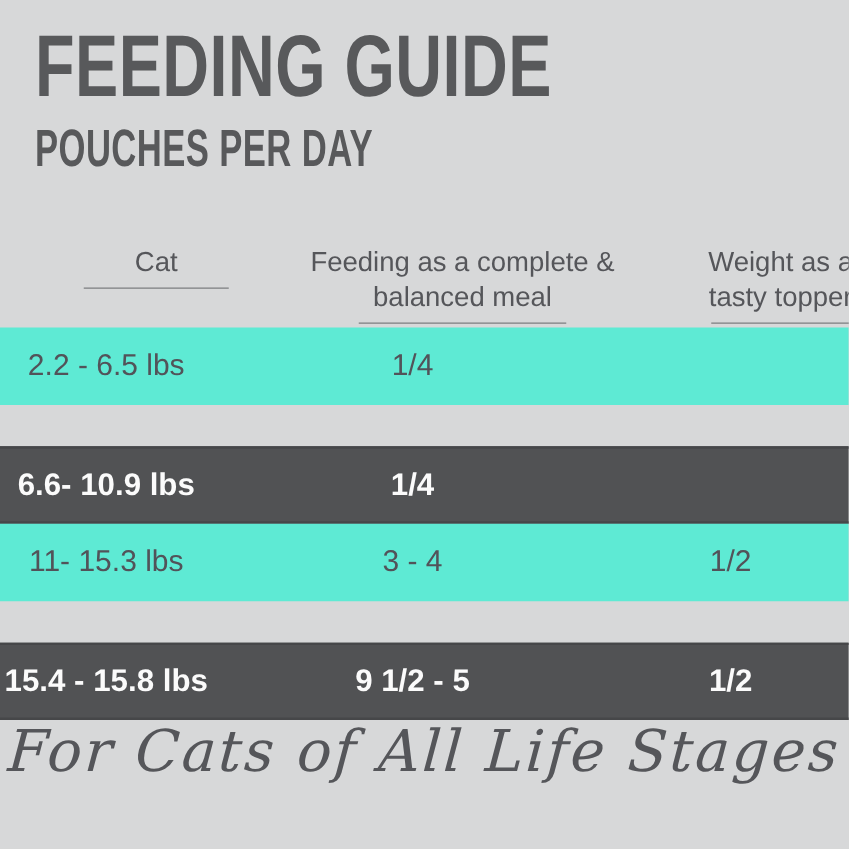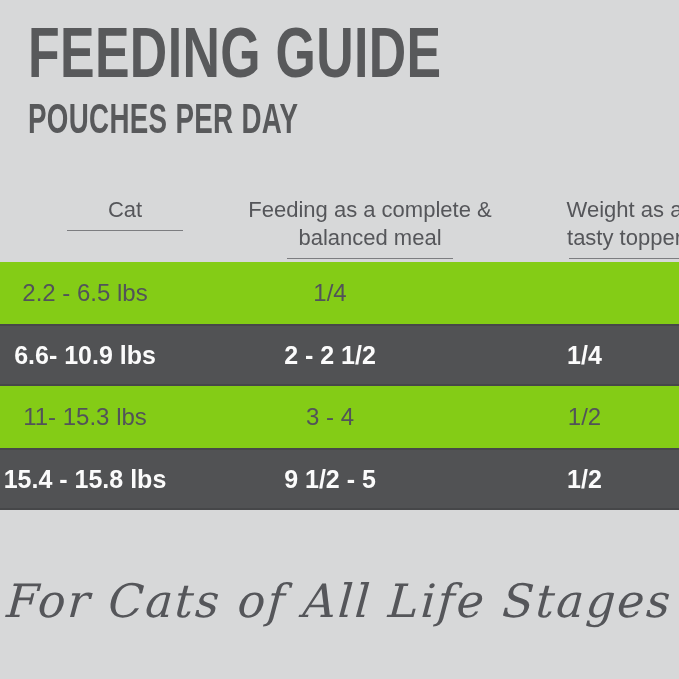--- a/index.html
+++ b/index.html
@@ -36,29 +36,30 @@
   .thead { position: absolute; left: 0; top: 196px; width: 615px; margin-left: 40px; }
   .th { text-align: center; color: #55565a; font-size: 22px; line-height: 28px; font-weight: 400; }
   .th-underline { border-top: 1px solid #7c7d80; margin: 6px auto 0 auto; height: 0; }
   .u1 { width: 116px; }
   .u2 { width: 166px; }
   .u3 { width: 112px; }
 
   .tbody { position: absolute; left: 0; top: 262px; width: 679px; }
   .tr { height: 62px; align-items: center; text-align: center; }
   .tr.light {
-    background: #84cc16;
+    background: #5eead4;
     color: #525359;
     font-size: 24px; font-weight: 400;
   }
   .tr.dark {
     background: #515254;
     color: #fbfbfb;
     font-size: 25px; font-weight: 700;
     box-shadow: inset 0 2px 0 #464749, inset 0 -2px 0 #464749;
+    margin-top: 33px;
   }
   .td { white-space: nowrap; }
 
   
   .footer {
     position: absolute; left: 0; top: 572px; width: 679px;
     text-align: center;
     font-family: "DejaVu Serif", serif;
     font-style: italic;
     font-size: 46px; line-height: 1.3;
@@ -94,21 +95,20 @@
     </div>
   </div>
 
   <div class="tbody">
     <div class="tr light grid-cols">
       <div class="td">2.2 - 6.5 lbs</div>
       <div class="td">1/4</div>
     </div>
     <div class="tr dark grid-cols">
       <div class="td">6.6- 10.9 lbs</div>
-      <div class="td">2 - 2 1/2</div>
       <div class="td">1/4</div>
     </div>
     <div class="tr light grid-cols">
       <div class="td">11- 15.3 lbs</div>
       <div class="td">3 - 4</div>
       <div class="td">1/2</div>
     </div>
     <div class="tr dark grid-cols">
       <div class="td">15.4 - 15.8 lbs</div>
       <div class="td">9 1/2 - 5</div>

